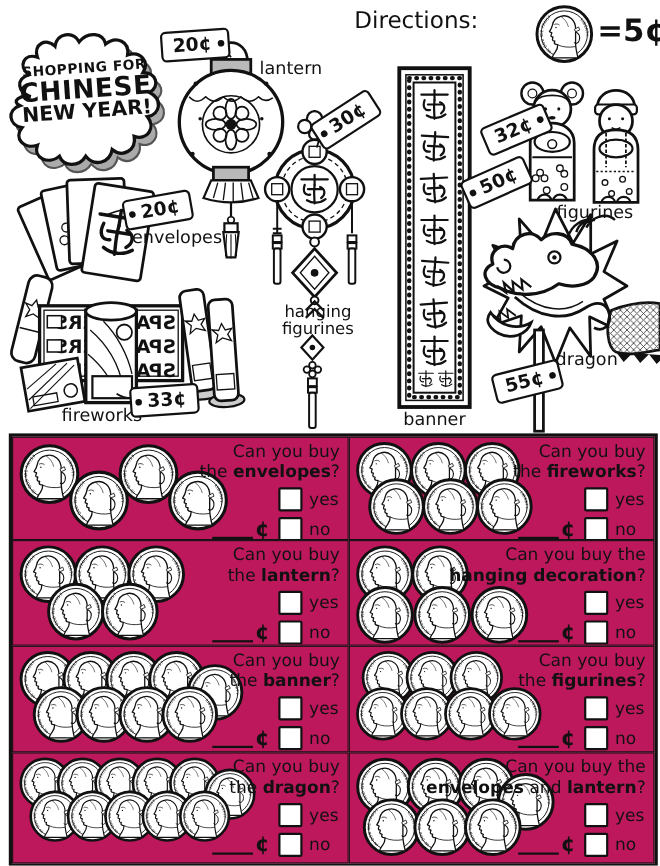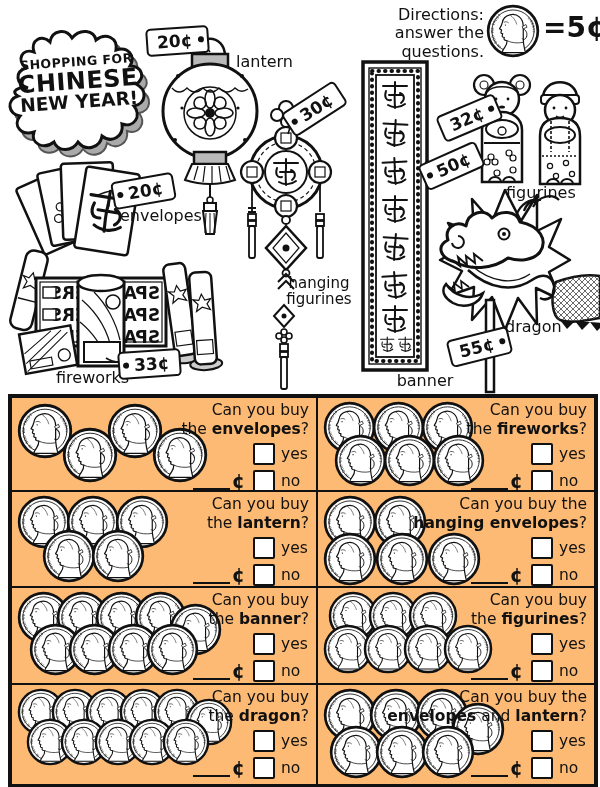--- a/index.html
+++ b/index.html
@@ -2,46 +2,46 @@
 <html><head>
 <meta charset="utf-8">
 <style>
   html,body{margin:0;padding:0;background:#fff;}
   #page{position:relative;width:600px;height:787px;background:#fff;overflow:hidden;
         font-family:"DejaVu Sans","Liberation Sans",sans-serif;color:#111;}
   svg{display:block;}
   .abs{position:absolute;}
   
   .item-label{position:absolute;font-size:16px;color:#111;white-space:nowrap;}
-  .center{text-align:center;margin-left:30px;}
+  .center{text-align:center;}
   
   .tag{position:absolute;background:#fff;border:2.5px solid #111;border-radius:5px;
        padding:0 9px;font-size:17px;font-weight:bold;line-height:24px;white-space:nowrap;
        box-shadow:0 0 0 1px #fff inset;}
   .tag .hole{position:absolute;top:50%;width:6px;height:6px;background:#111;border-radius:50%;
        transform:translateY(-50%);}
   .tag .hole.l{left:3px;}
   .tag .hole.r{right:3px;}
   .tag.pad-l{padding-left:14px;}
   .tag.pad-r{padding-right:14px;}
   
   #title-box{position:absolute;left:14px;top:56px;width:128px;text-align:center;
              transform:rotate(-4deg);line-height:1.02;}
   #title-box .t1{font-size:12.5px;font-weight:bold;letter-spacing:.5px;}
   #title-box .t2{font-size:24px;font-weight:bold;letter-spacing:.5px;}
   #title-box .t3{font-size:18.5px;font-weight:bold;}
   
-  #directions{position:absolute;left:322px;top:6px;width:162px;text-align:right;
-              font-size:16px;line-height:1.15;}
+  #directions{position:absolute;left:322px;top:6px;width:162px;text-align:left;
+              font-size:21px;line-height:1.15;}
   #coin-eq{position:absolute;left:543px;top:11px;font-size:28px;font-weight:bold;}
   
   #grid{position:absolute;left:8px;top:394px;width:584px;height:388px;
         display:grid;grid-template-columns:306px 1fr;grid-template-rows:94px 96px 97px 1fr;
         border:3.5px solid #111;}
-  .cell{position:relative;border:1.6px solid #111;overflow:hidden;background:#fdba74;}
+  .cell{position:relative;border:1.6px solid #111;overflow:hidden;background:#be185d;}
   .coins-svg{position:absolute;left:5px;top:3px;pointer-events:none;}
   .qa{position:absolute;top:3px;right:7px;display:flex;flex-direction:column;align-items:flex-end;}
   .question{text-align:right;font-size:15.5px;line-height:1.2;white-space:nowrap;}
   .question b{font-weight:bold;}
   .ansrow{display:flex;align-items:center;margin-top:5px;}
   .checkbox{display:inline-block;width:18px;height:18px;border:2.6px solid #111;border-radius:2px;
             background:#fff;margin-left:8px;}
   .anslabel{display:inline-block;width:28px;text-align:left;font-size:15.5px;margin-left:6px;}
   .blank{display:inline-block;width:37px;height:15px;border-bottom:2.8px solid #111;}
   .cent{font-size:19px;font-weight:bold;margin:0 0 0 2px;}
@@ -353,21 +353,20 @@
   </svg>
 
   <div id="title-box">
     <div class="t1">SHOPPING FOR</div>
     <div class="t2">CHINESE</div>
     <div class="t3">NEW YEAR!</div>
   </div>
 
   <div id="directions">
     <div>Directions:</div>
-    <div>answer the questions.</div>
   </div>
   <div id="coin-eq">=5¢</div>
 
   <div class="item-label" style="left:236px;top:52px;">lantern</div>
   <div class="item-label center" style="left:246px;top:276px;width:86px;font-size:15px;line-height:1.05;">
     <span>hanging</span><br>
     <span>figurines</span>
   </div>
   <div class="item-label" style="left:120px;top:206px;">envelopes</div>
   <div class="item-label" style="left:56px;top:368px;">fireworks</div>
@@ -470,21 +469,21 @@
     <svg class="coins-svg" width="228" height="92" viewBox="0 0 228 92">
           <use href="#nickel" x="0" y="0" width="54" height="54"></use>
           <use href="#nickel" x="50" y="0" width="54" height="54"></use>
           <use href="#nickel" x="0" y="37" width="54" height="54"></use>
           <use href="#nickel" x="52" y="37" width="54" height="54"></use>
           <use href="#nickel" x="104" y="37" width="54" height="54"></use>
         </svg>
     <div class="qa">
       <div class="question">
         <span class="q1">Can you buy the</span><br>
-        <span class="pre"></span><b class="i1">hanging envelopes</b><span class="mid"></span><b class="i2"></b><span class="post">?</span>
+        <span class="pre"></span><b class="i1">hanging decoration</b><span class="mid"></span><b class="i2"></b><span class="post">?</span>
       </div>
       <div class="ansrow">
         <span class="checkbox"></span>
         <span class="anslabel yes-l">yes</span>
       </div>
       <div class="ansrow">
         <span class="blank"></span>
         <span class="cent">¢</span>
         <span class="checkbox"></span>
         <span class="anslabel no-l">no</span>

